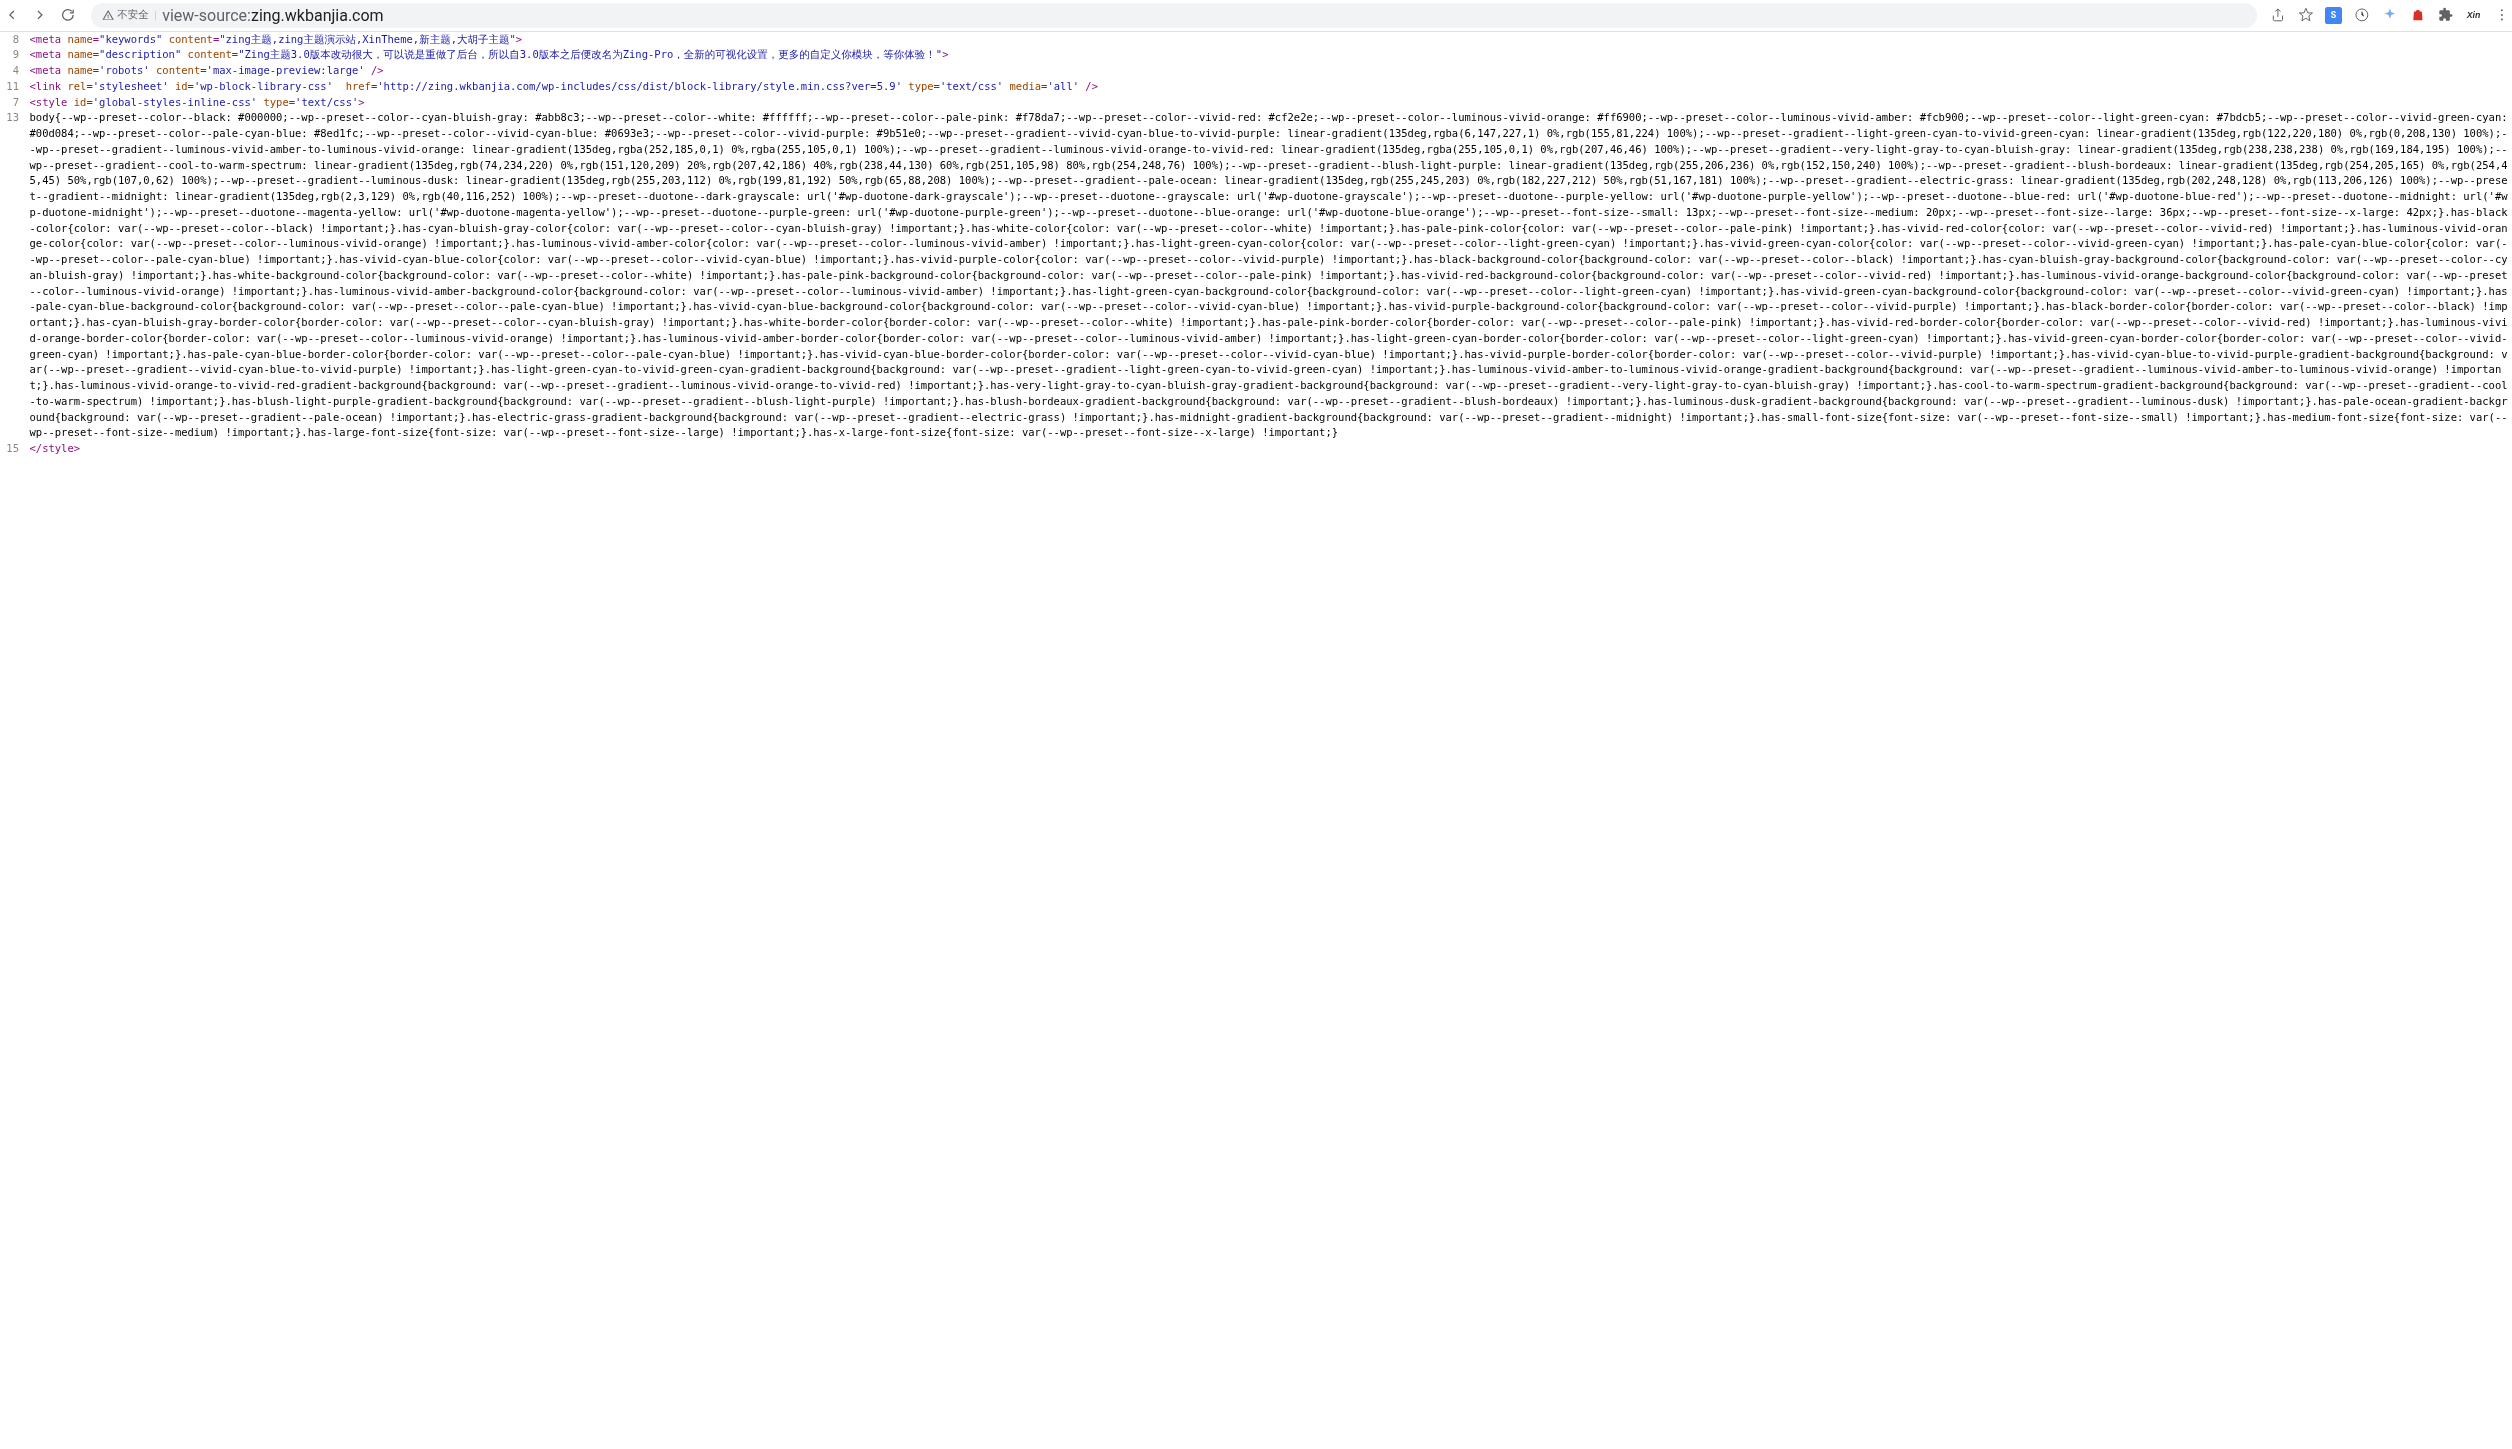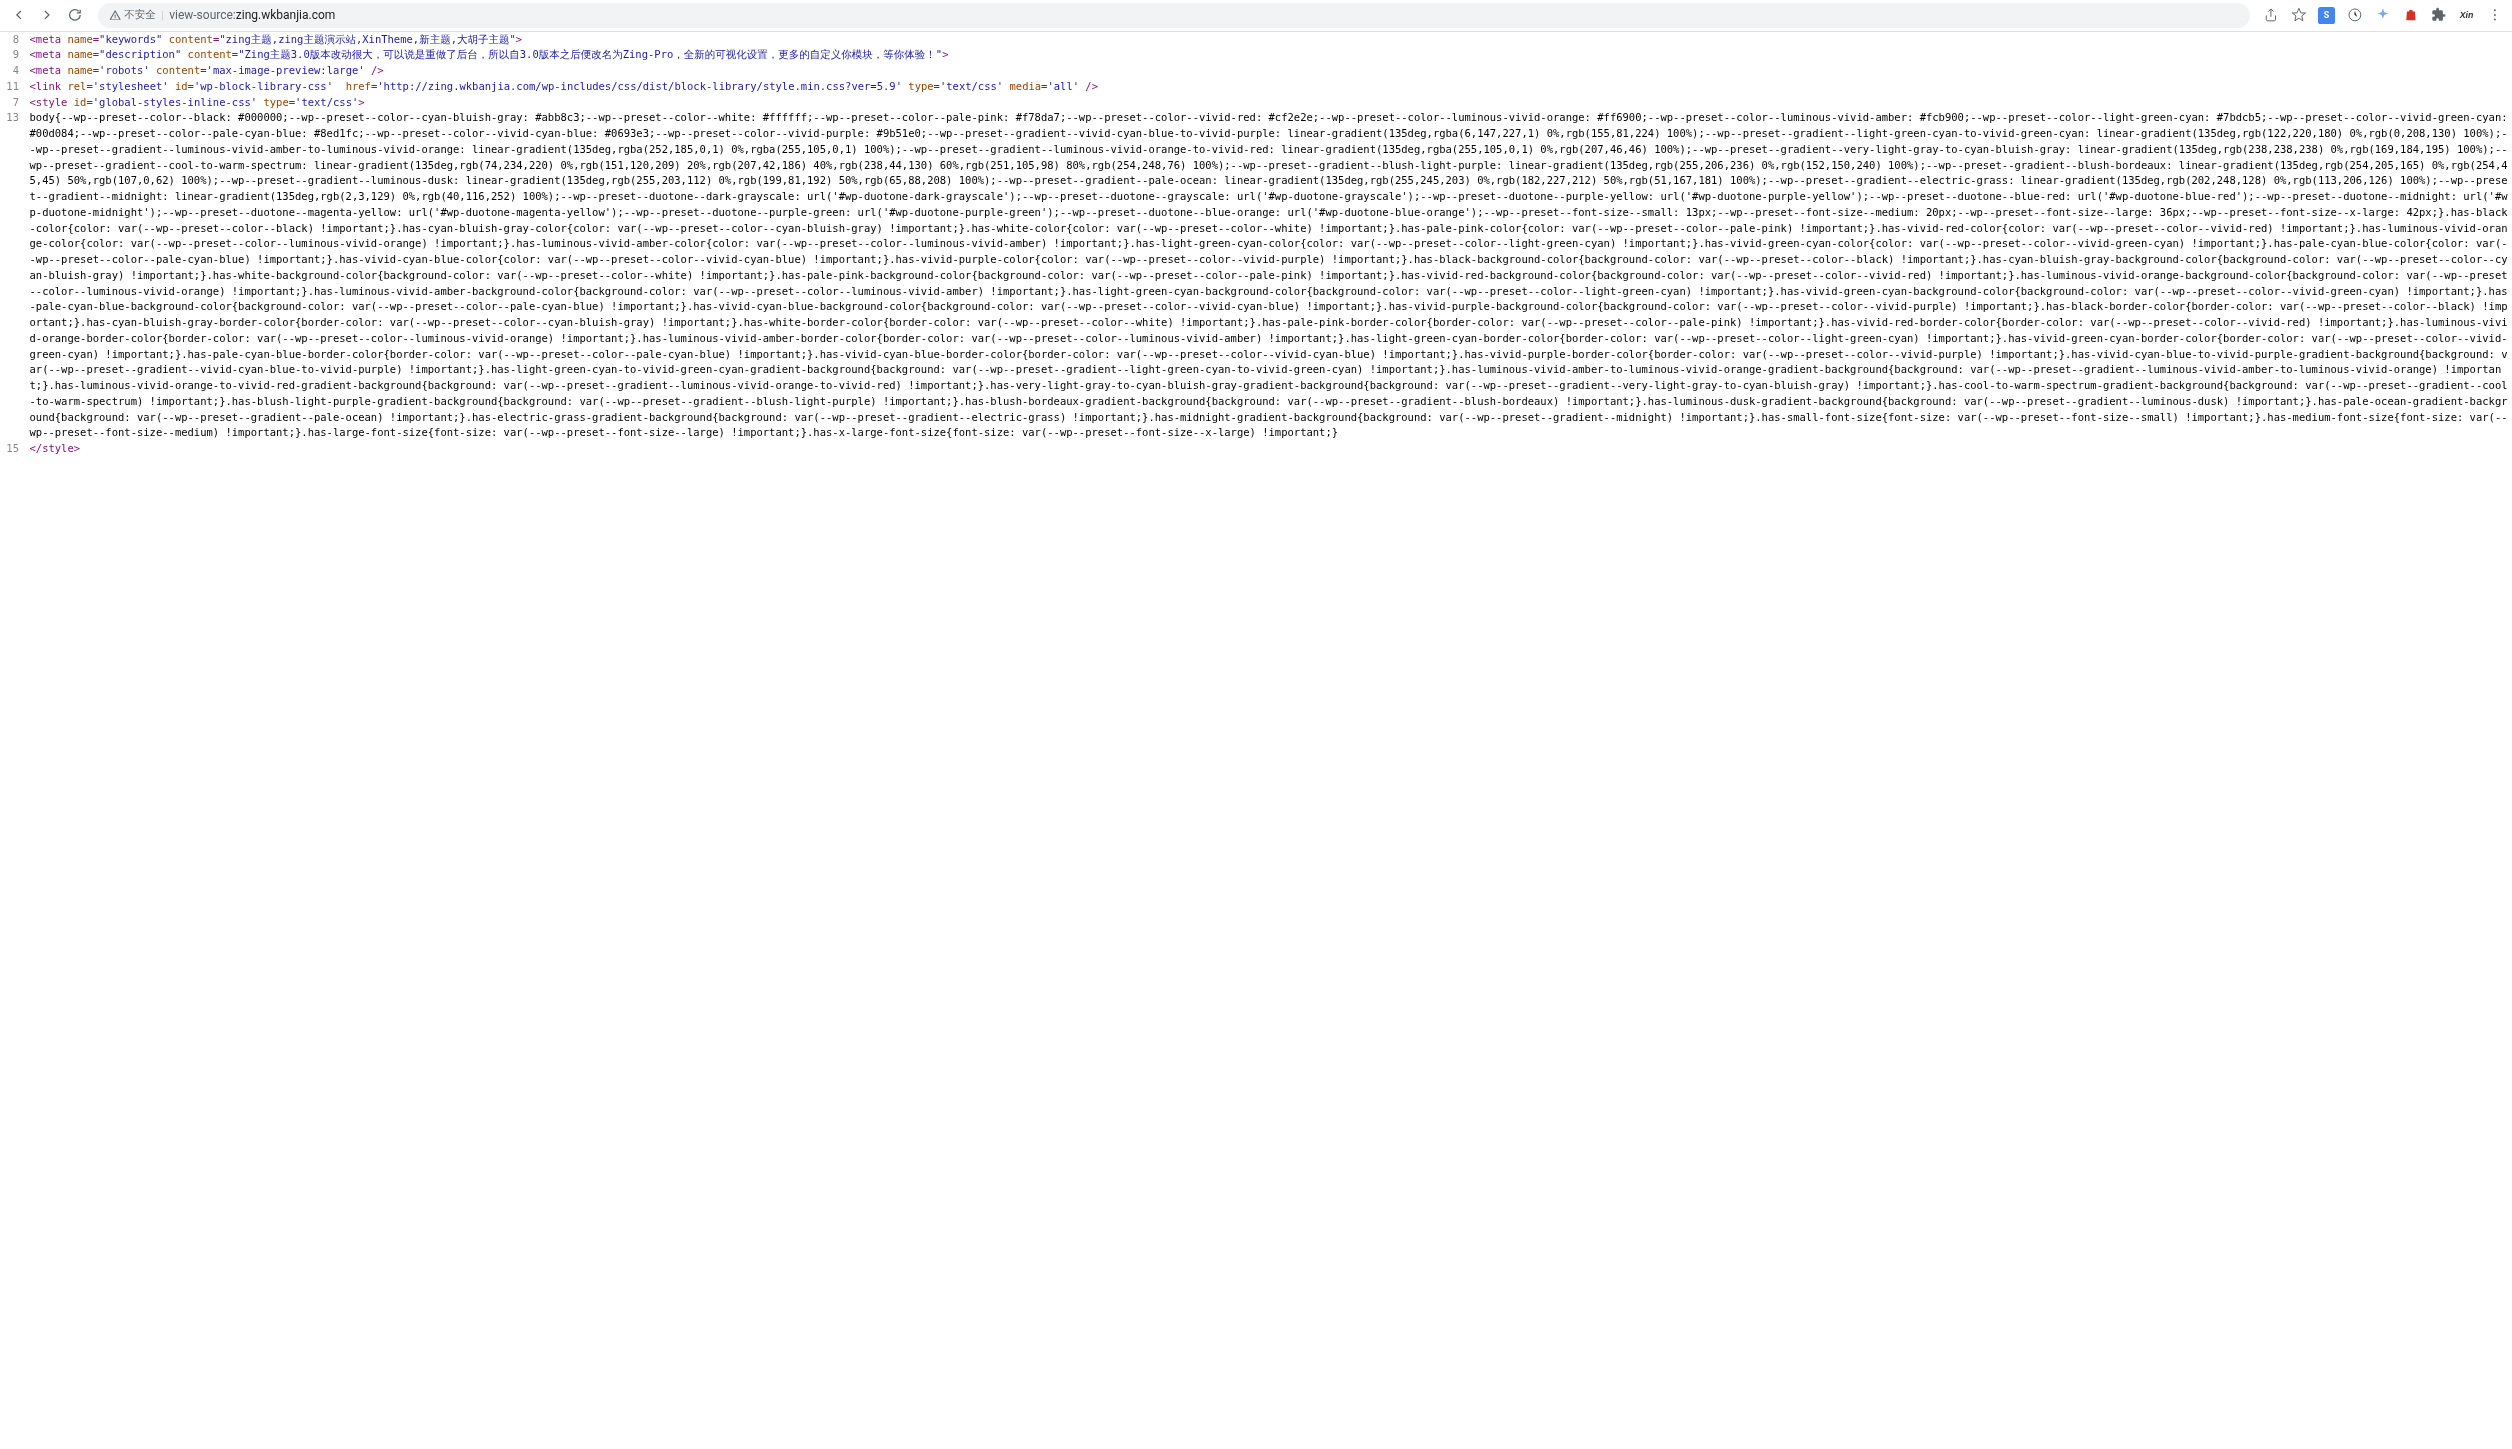--- a/index.html
+++ b/index.html
@@ -6,21 +6,21 @@
     body {
       font-family: -apple-system, BlinkMacSystemFont, "Segoe UI", Roboto, sans-serif;
       font-size: 11.4px;
       background: #fff;
       color: #333;
     }
     .toolbar {
       display: flex;
       align-items: center;
       height: 31.5px;
-      padding: 0 7px;
+      padding: 0 0;
       border-bottom: 0.9px solid #e0e0e0;
       background: #fff;
       gap: 3.5px;
     }
     .nav-btn {
       width: 24.5px;
       height: 24.5px;
       display: flex;
       align-items: center;
       justify-content: center;
@@ -43,21 +43,21 @@
     .security-icon {
       display: flex;
       align-items: center;
       gap: 3.5px;
       color: #5f6368;
       font-size: 10.5px;
     }
     .url-text {
       flex: 1;
       color: #202124;
-      font-size: 12px;
+      font-size: 16px;
       white-space: nowrap;
     }
     .url-text .scheme { color: #5f6368; }
     .toolbar-actions {
       display: flex;
       align-items: center;
       gap: 7px;
     }
     .action-icon {
       width: 21px;

